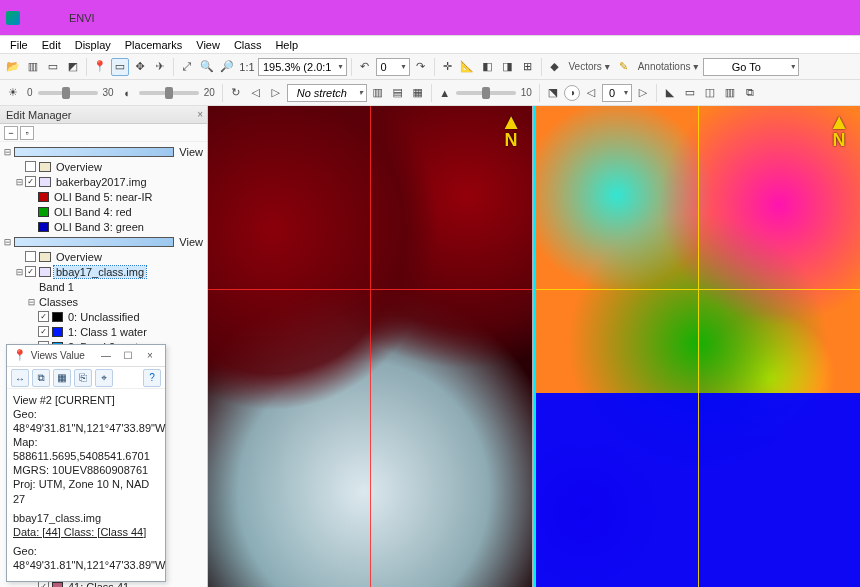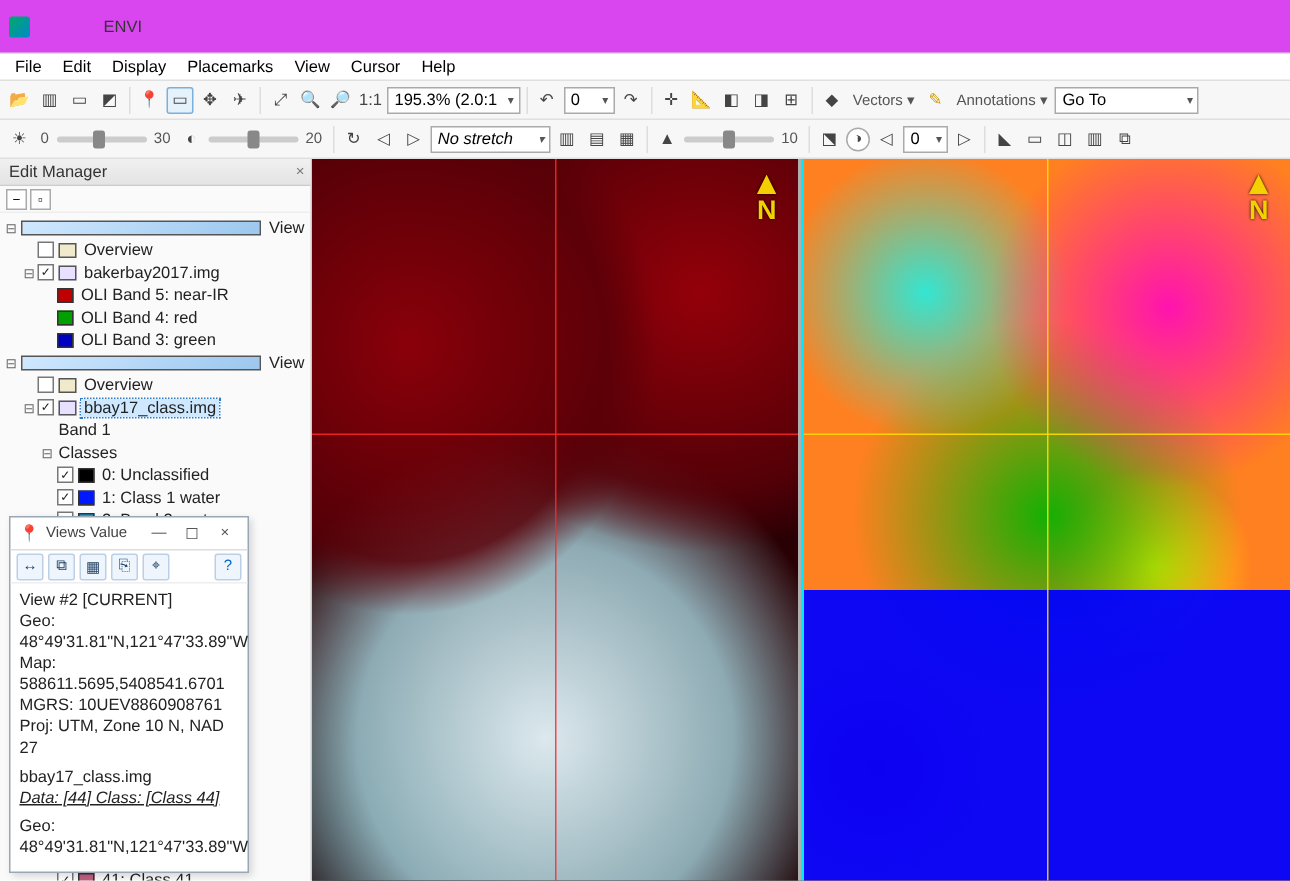--- a/index.html
+++ b/index.html
@@ -11,21 +11,21 @@
   .menubar span { padding: 1px 6px; cursor: default; }
   .toolbar1 { height: 26px; display: flex; align-items: center; padding: 0 4px; gap: 2px; border-bottom: 1px solid #e0e0e0; background: #f7f7f7; }
   .tb-btn { width: 18px; height: 18px; border: 1px solid transparent; display: flex; align-items: center; justify-content: center; border-radius: 2px; font-size: 11px; color:#444;}
   .tb-sep { width: 1px; height: 18px; background: #ddd; margin: 0 2px;}
   .zoom-box { height: 18px; border: 1px solid #aaa; background: #fff; padding: 0 14px 0 4px; display:flex; align-items:center; position:relative; min-width:70px;}
   .zoom-box::after { content:"▾"; position:absolute; right:3px; font-size:8px; color:#555;}
   .toolbar2 { height: 26px; display: flex; align-items: center; padding: 0 4px; gap: 2px; border-bottom: 1px solid #e0e0e0; background: #f7f7f7;}
   .slider-track { width: 60px; height: 4px; background: #ccc; position: relative; border-radius: 2px;}
   .slider-thumb { width: 8px; height: 12px; background: #888; position:absolute; top:-4px; border-radius:2px;}
   .label-small { font-size:10px; color:#555; padding:0 3px;}
-  .combo { height: 18px; border:1px solid #aaa; background:#fff; padding:0 14px 0 4px; position:relative; display:flex; align-items:center; min-width:60px;}
+  .combo { height: 18px; border:1px solid #aaa; background:#fff; padding:0 14px 0 4px; position:relative; display:flex; align-items:center; min-width:60px;justify-content:center;}
   .combo::after { content:"▾"; position:absolute; right:3px; font-size:8px; color:#555;}
   .sym { width:16px; height:16px; border:1px solid #aaa; border-radius:50%; display:flex; align-items:center; justify-content:center; font-size:10px; color:#444; background:#fff;}
   .content { display:flex; height: calc(587px - 22px - 18px - 26px - 26px); }
   .layer-panel { width: 208px; background:#fafafa; border-right:1px solid #ccc; display:flex; flex-direction:column;}
   .lp-header { height:18px; background:linear-gradient(#f0f0f0,#e4e4e4); border-bottom:1px solid #ccc; padding:0 6px; display:flex; align-items:center; font-size:10px; color:#333; position:relative;}
   .lp-header .x { position:absolute; right:4px; font-size:10px; color:#777;}
   .lp-toolbar { height:18px; display:flex; align-items:center; gap:2px; padding:0 4px; border-bottom:1px solid #eee;}
   .lp-toolbar .sq { width:14px; height:14px; border:1px solid #aaa; background:#fff; font-size:9px; display:flex; align-items:center; justify-content:center;}
   .tree { flex:1; overflow:auto; padding:2px 2px; font-size:10px; color:#222;}
   .tree .row { display:flex; align-items:center; height:15px; white-space:nowrap;}
@@ -67,38 +67,38 @@
   }
   
   .cursor-panel { position:absolute; left:6px; top:344px; width:160px; background:#fff; border:1px solid #9aa7b4; box-shadow:2px 2px 5px rgba(0,0,0,0.15);}
   .cursor-panel .cp-title { height:22px; display:flex; align-items:center; gap:4px; padding:0 6px; border-bottom:1px solid #ddd;}
   .cursor-panel .cp-title .t { flex:1; font-size:10px; color:#444;}
   .wc { width:18px; text-align:center; font-size:10px; color:#555;}
   .cursor-panel .cp-tools { height:22px; display:flex; align-items:center; gap:3px; padding:0 4px; border-bottom:1px solid #eee;}
   .cp-tools .b { width:18px; height:18px; border:1px solid #bcd0e5; background:#eef5fc; border-radius:2px; display:flex; align-items:center; justify-content:center; font-size:10px; color:#246;}
   .cp-body { padding:4px 6px; font-size:9.5px; color:#222; line-height:1.28;}
   .cp-body .blk { margin-bottom:5px;}
-  .cp-body .u { text-decoration:underline;font-style:italic;}
+  .cp-body .u { text-decoration:underline;}
   .goto-combo { min-width:96px;}
 </style>
 </head>
 <body>
 
 <div class="titlebar">
   <div class="logo"></div>
   <div class="title">ENVI</div>
 </div>
 
 <div class="menubar">
   <span>File</span>
   <span>Edit</span>
   <span>Display</span>
   <span>Placemarks</span>
   <span>View</span>
-  <span>Cursor</span>
+  <span>Class</span>
   <span>Help</span>
 </div>
 
 <div class="toolbar1">
   <div class="tb-btn">📂</div>
   <div class="tb-btn">▥</div>
   <div class="tb-btn">▭</div>
   <div class="tb-btn">◩</div>
   <div class="tb-sep"></div>
   <div class="tb-btn">📍</div>

